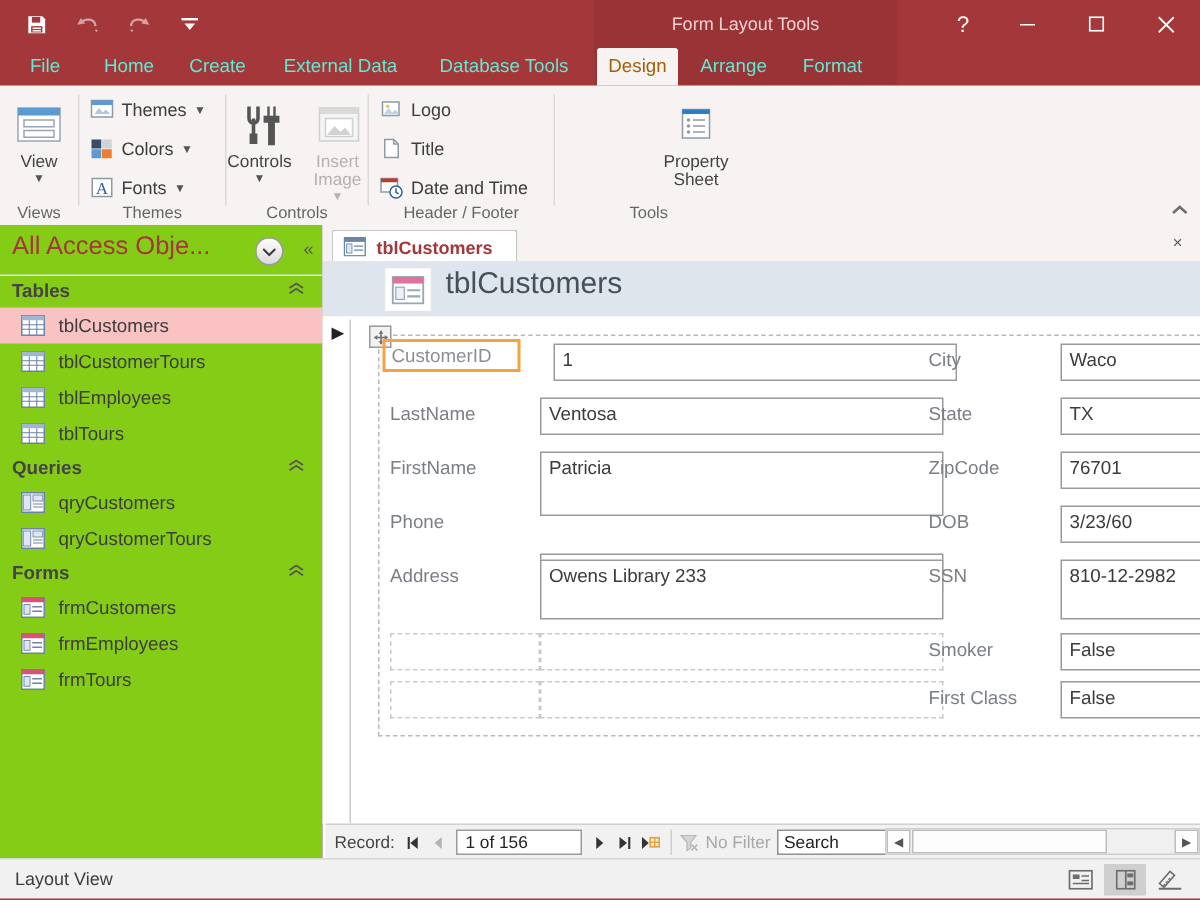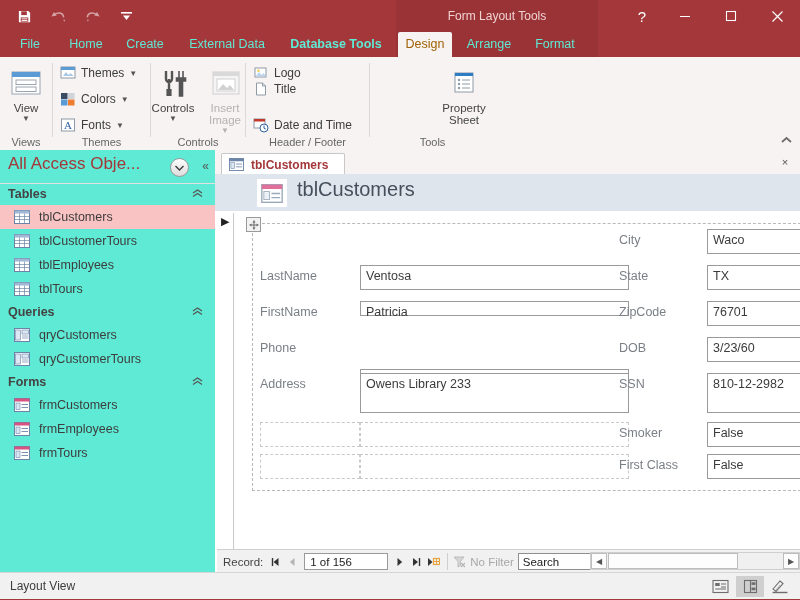--- a/index.html
+++ b/index.html
@@ -43,21 +43,21 @@
   .caret{font-size:8px;color:#555;line-height:8px;margin-top:1px;}
   .smallbtn{position:absolute;display:flex;align-items:center;gap:5px;height:22px;}
   .smallbtn .cap{font-size:12px;color:#3d3d3d;}
   .smallbtn .mini{width:17px;height:17px;display:flex;align-items:center;justify-content:center;}
   .ribcollapse{position:absolute;right:6px;bottom:2px;width:16px;height:16px;color:#777;font-size:11px;display:flex;align-items:center;justify-content:center;}
 
   
   .workarea{position:absolute;left:0;top:150px;width:800px;height:422px;background:#fff;}
 
   
-  .navpane{position:absolute;left:0;top:0;width:215px;height:422px;background:#5eead4;border-right:6px solid #701a75;}
+  .navpane{position:absolute;left:0;top:0;width:215px;height:422px;background:#84cc16;border-right:6px solid #701a75;}
   .navhead{position:absolute;left:0;top:0;width:215px;height:33px;border-bottom:1px solid #e2e2e2;}
   .navtitle{position:absolute;left:8px;top:4px;font-size:17px;color:#a4373a;white-space:nowrap;}
   .navdrop{position:absolute;right:26px;top:8px;width:17px;height:17px;border:1px solid #9a9a9a;border-radius:50%;
            background:linear-gradient(#fdfdfd,#dcdcdc);display:flex;align-items:center;justify-content:center;}
   .navcollapse{position:absolute;right:6px;top:9px;font-size:12px;color:#555;}
   .navlist{position:absolute;left:0;top:33px;width:215px;height:389px;overflow:hidden;}
   .navgroup{height:22px;display:flex;align-items:center;padding:0 0 0 8px;position:relative;}
   .navgroup .gname{font-size:12.5px;font-weight:bold;color:#444;}
   .navgroup .gchev{position:absolute;right:12px;font-size:11px;color:#666;}
   .navitem{height:24px;display:flex;align-items:center;padding-left:14px;gap:9px;}
@@ -173,21 +173,21 @@
       </div>
     </div>
   </div>
 
   <div class="tabstrip">
     <div class="ctx-tabbg"></div>
     <div class="rtab" style="left:8px;width:44px;">File</div>
     <div class="rtab" style="left:60px;width:52px;">Home</div>
     <div class="rtab" style="left:118px;width:54px;">Create</div>
     <div class="rtab" style="left:178px;width:98px;">External Data</div>
-    <div class="rtab" style="left:282px;width:108px;font-weight:bold;">Database Tools</div>
+    <div class="rtab" style="left:282px;width:108px;">Database Tools</div>
     <div class="rtab active" style="left:398px;width:54px;">Design</div>
     <div class="rtab" style="left:458px;width:62px;">Arrange</div>
     <div class="rtab" style="left:526px;width:58px;">Format</div>
   </div>
 
   <div class="ribbon">
 
     <div class="rgroup" style="left:0;width:52px;">
       <div class="bigbtn">
         <div class="glyph">
@@ -275,21 +275,21 @@
       <div class="smallbtn" style="left:6px;top:5px;">
         <span class="mini">
           <svg width="16" height="16" viewBox="0 0 16 16">
               <rect x="2" y="3" width="11" height="9" fill="#fff" stroke="#8e9aa6"></rect>
               <path d="M3 11 l3-4 l2.5 3 l2-2 l2.5 3 z" fill="#b8d4ef"></path>
               <circle cx="5.5" cy="5.8" r="1.2" fill="#ecc94b"></circle>
             </svg>
         </span>
         <span class="cap">Logo</span>
       </div>
-      <div class="smallbtn" style="left:6px;top:21px;">
+      <div class="smallbtn" style="left:6px;top:31px;">
         <span class="mini">
           <svg width="16" height="16" viewBox="0 0 16 16">
               <path d="M3.5 2 h6 l3 3 v9 h-9 z" fill="#fff" stroke="#8e9aa6"></path>
               <path d="M9.5 2 v3 h3" fill="none" stroke="#8e9aa6"></path>
             </svg>
         </span>
         <span class="cap">Title</span>
       </div>
       <div class="smallbtn" style="left:6px;top:57px;">
         <span class="mini">
@@ -505,27 +505,31 @@
           <div class="arrow">▶</div>
         </div>
         <div class="layoutbox"></div>
         <div class="layouthandle">
           <svg width="10" height="10" viewBox="0 0 10 10">
               <path d="M5 0.5 v9 M0.5 5 h9" stroke="#6d6d6d" stroke-width="1"></path>
               <path d="M5 0.5 l-1.6 2 h3.2 z M5 9.5 l-1.6-2 h3.2 z M0.5 5 l2-1.6 v3.2 z M9.5 5 l-2-1.6 v3.2 z" fill="#6d6d6d"></path>
             </svg>
         </div>
 
+        <div class="frow" style="left:45px;top:18px;">
+          <div class="flabel sel" style="width:78px;">CustomerID</div>
+          <div class="fbox" style="width:269px;height:25px;margin-left:22px;">1</div>
+        </div>
         <div class="frow" style="left:45px;top:54px;">
           <div class="flabel" style="width:100px;">LastName</div>
           <div class="fbox" style="width:269px;height:25px;">Ventosa</div>
         </div>
         <div class="frow" style="left:45px;top:90px;">
           <div class="flabel" style="width:100px;">FirstName</div>
-          <div class="fbox" style="width:269px;height:15px;">Patricia</div>
+          <div class="fbox" style="width:269px;height:43px;">Patricia</div>
         </div>
         <div class="frow" style="left:45px;top:126px;">
           <div class="flabel" style="width:100px;">Phone</div>
           <div class="fbox" style="width:269px;height:25px;margin-top:32px;">(517) 555-9484</div>
         </div>
         <div class="frow" style="left:45px;top:162px;">
           <div class="flabel" style="width:100px;">Address</div>
           <div class="fbox" style="width:269px;height:40px;">Owens Library 233</div>
         </div>
         <div class="frow" style="left:45px;top:211px;">

